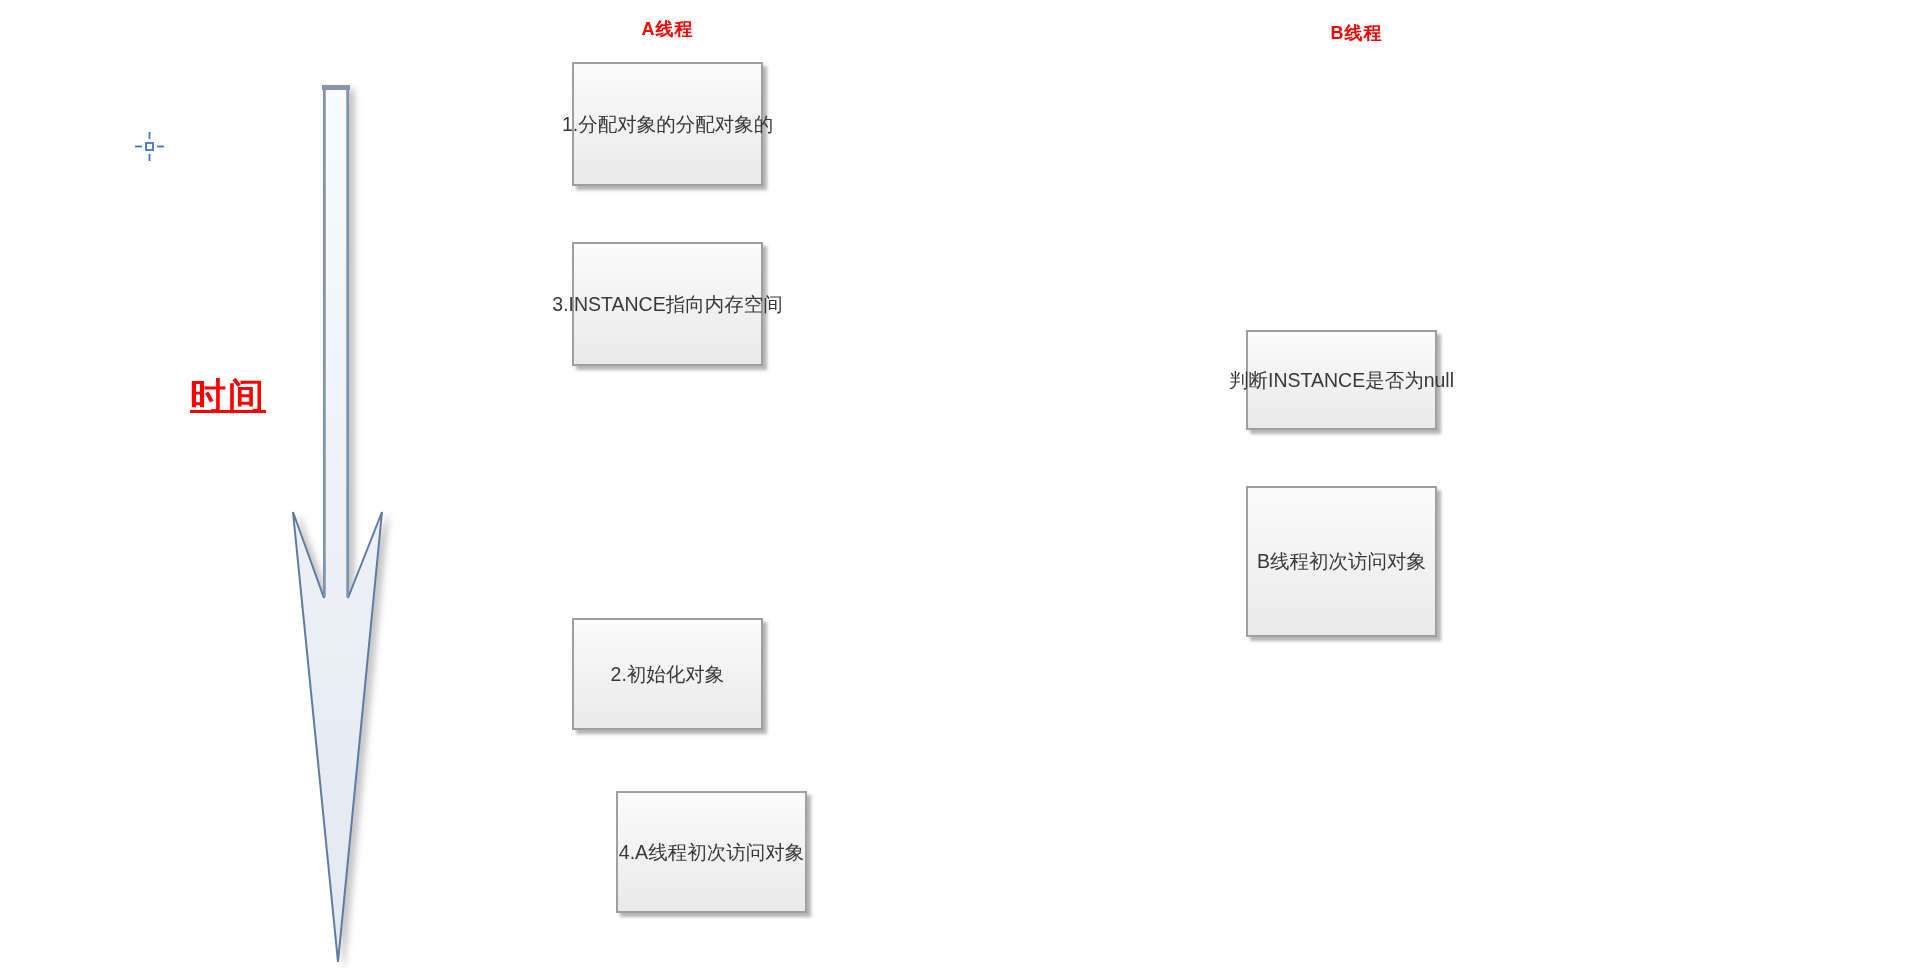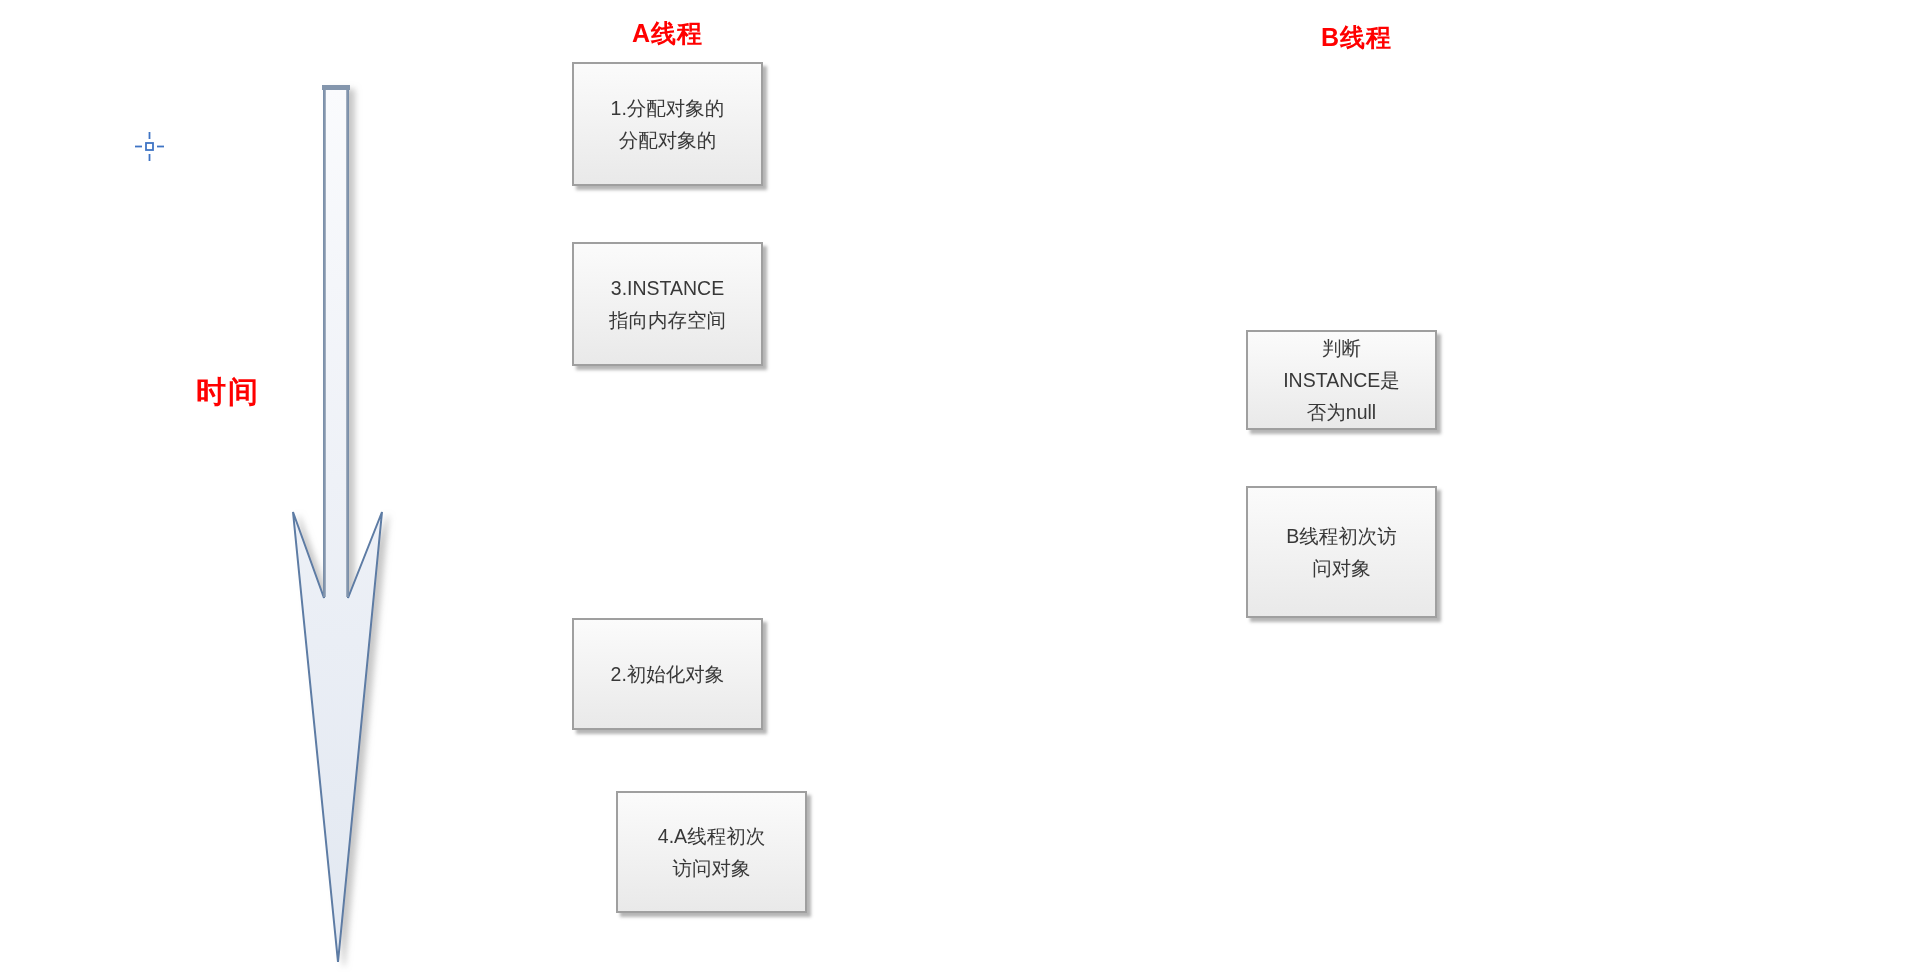--- a/index.html
+++ b/index.html
@@ -32,58 +32,59 @@
     top: 128px;
     width: 37px;
     height: 37px;
   }
 
   
   .red-title {
     position: absolute;
     color: #ff0000;
     font-weight: bold;
-    font-size: 25px;
+    font-size: 18px;
     text-align: center;
     white-space: nowrap;
     letter-spacing: 1px;
   }
   #title-a { left: 572px; top: 17px; width: 191px; }
   #title-b { left: 1261px; top: 21px; width: 191px; }
   #label-time {
     left: 160px; top: 372px; width: 136px;
-    font-size: 30px;
+    font-size: 36px;
     letter-spacing: 2px;
+    text-decoration: underline;
   }
 
   
   .fbox {
     position: absolute;
     width: 191px;
     box-sizing: border-box;
     border: 2px solid #9f9f9f;
     background: linear-gradient(180deg, #fbfbfb 0%, #f3f3f3 45%, #e9e9e9 100%);
     box-shadow: 4px 4px 3px rgba(90, 90, 90, 0.45);
     display: flex;
-    flex-direction: column;
+    flex-direction: row;
     justify-content: center;
     align-items: center;
     font-size: 19.5px;
     line-height: 1.65;
     color: #383838;
     text-align: center;
   }
   .fbox .tline { white-space: nowrap; }
 
   #box-a1 { left: 572px; top: 62px;  height: 124px; }
   #box-a2 { left: 572px; top: 242px; height: 124px; }
   #box-a3 { left: 572px; top: 618px; height: 112px; }
   #box-a4 { left: 572px; top: 791px; height: 122px; margin-left: 44px; }
   #box-b1 { left: 1246px; top: 330px; height: 100px; }
-  #box-b2 { left: 1246px; top: 486px; height: 132px; text-align: right; }
+  #box-b2 { left: 1246px; top: 486px; height: 151px; text-align: right; }
 </style>
 </head>
 <body>
 
 <div class="canvas">
 
   <svg class="arrow-svg" viewBox="0 0 420 972" xmlns="http://www.w3.org/2000/svg">
     <defs>
       <linearGradient id="arrowFill" x1="0" y1="0" x2="0" y2="1">
         <stop offset="0" stop-color="#fafbfd"></stop>

